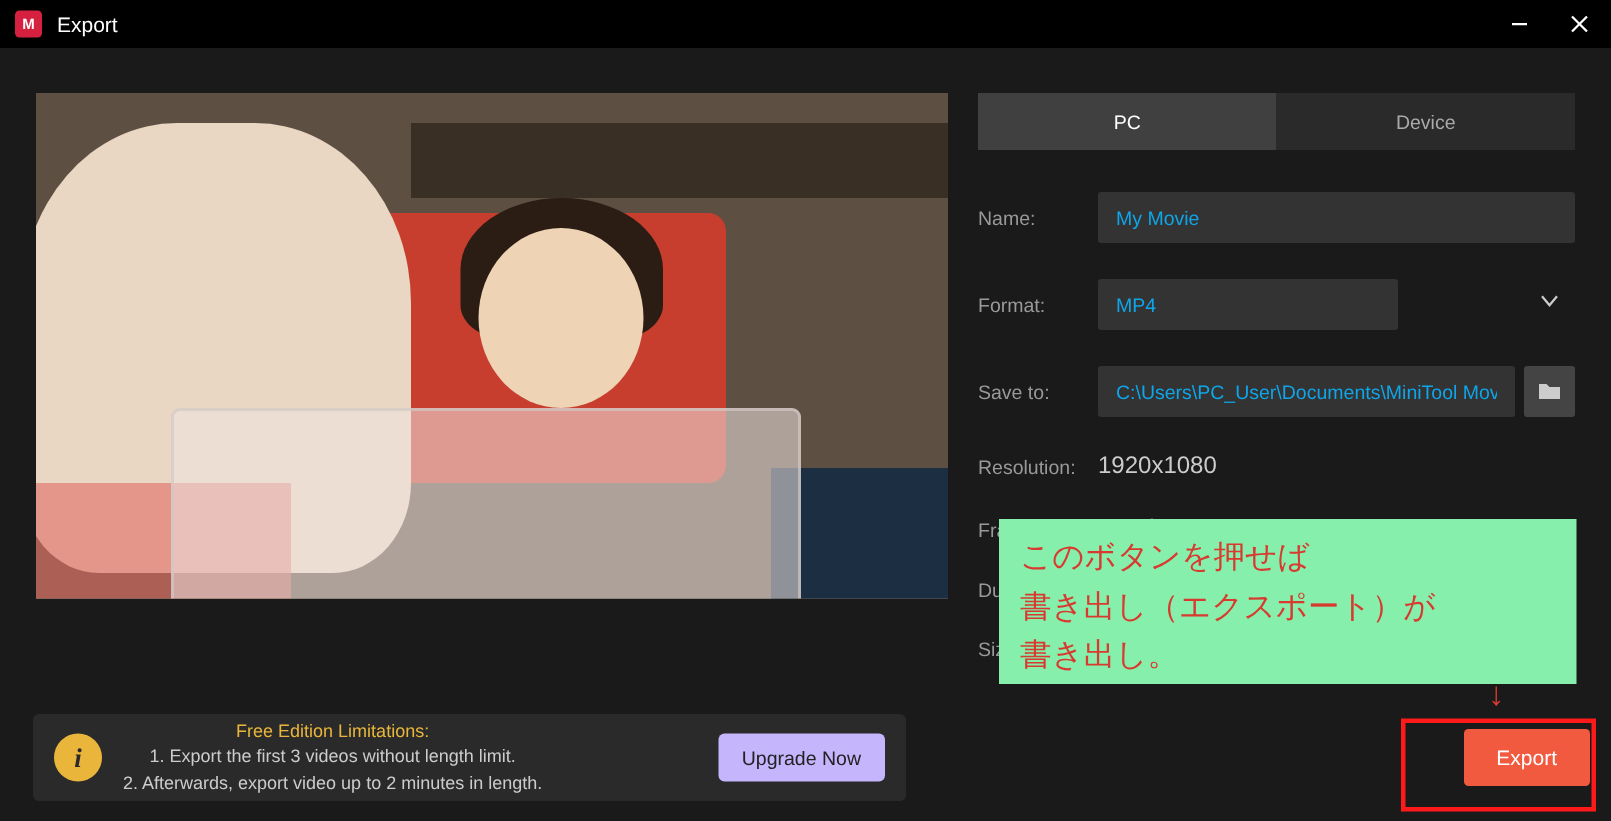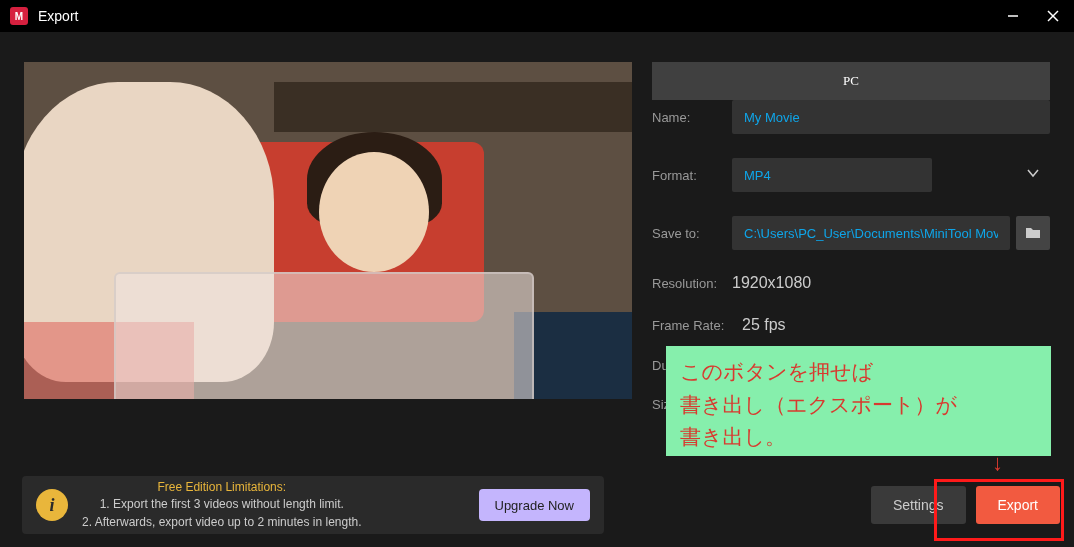--- a/index.html
+++ b/index.html
@@ -41,27 +41,27 @@
   .preview .couch { position:absolute; top:80px; left:200px; width:260px; height:180px; background:#c73e2f; border-radius:12px; }
   .preview .adult { position:absolute; top:20px; left:-10px; width:260px; height:300px; background:#e9d6c3; border-radius:40% 40% 20% 20%; }
   .preview .child-head { position:absolute; top:90px; left:295px; width:110px; height:120px; background:#efd3b5; border-radius:50%; }
   .preview .child-hair { position:absolute; top:70px; left:283px; width:135px; height:95px; background:#2b1d14; border-radius:60% 60% 30% 30%; }
   .preview .bin { position:absolute; top:210px; left:90px; width:420px; height:190px; background:rgba(240,230,225,0.55); border-radius:6px; border:2px solid rgba(210,200,195,0.7);}
   .preview .towel { position:absolute; top:260px; left:0; width:170px; height:120px; background:#e06a63; opacity:.6;}
   .preview .shelf { position:absolute; top:20px; left:250px; width:360px; height:50px; background:#3a2f24; }
   .preview .boxes { position:absolute; top:250px; left:490px; width:130px; height:130px; background:#1b2e42; }
 
   .panel { flex:1; padding: 0 24px 0 20px; }
-  .tabs { display:flex; height:38px;font-family:Liberation Serif, serif; }
+  .tabs { display:flex; height:38px; }
   .tab {
     flex:1; display:flex; align-items:center; justify-content:center;
     background:#2a2a2a; color:#aaa; font-size:13px; cursor:pointer;
   }
   .tab.active { background:#404040; color:#fff; }
-  .form { display:flex; flex-direction:column; gap:24px; }
+  .form { margin-top: 28px; display:flex; flex-direction:column; gap:24px; }
   .row { display:flex; align-items:center; }
   .row label { width:80px; color:#999; font-size:13px; }
   .row .value { color:#ccc; font-size:16px; }
   .input, .select {
     flex:1; height:34px; background:#333; border:none; color:#0ea5e9;
     padding:0 12px; font-size:13px; border-radius:2px;
   }
   .select-wrap { flex:1; position:relative; }
   .select-wrap .chev { position:absolute; right:10px; top:50%; transform:translateY(-50%); pointer-events:none; }
   .saveto-wrap { flex:1; display:flex; gap:6px; }
@@ -152,20 +152,21 @@
     <div class="child-hair"></div>
     <div class="child-head"></div>
     <div class="towel"></div>
     <div class="boxes"></div>
     <div class="bin"></div>
   </div>
 
   <div class="panel">
     <div class="tabs">
       <div class="tab active">PC</div>
+      <div class="tab">Device</div>
     </div>
 
     <div class="form">
       <div class="row">
         <label>Name:</label>
         <input class="input" value="My Movie" style="">
       </div>
       <div class="row">
         <label>Format:</label>
         <div class="select-wrap">
@@ -217,16 +218,15 @@
   <div class="limit-box">
     <div class="info-icon">i</div>
     <div class="limit-text">
       <div class="limit-title">Free Edition Limitations:</div>
       <div class="limit-lines">1. Export the first 3 videos without length limit.</div>
       <div class="limit-lines">2. Afterwards, export video up to 2 minutes in length.</div>
     </div>
     <button class="upgrade-btn">Upgrade Now</button>
   </div>
   <div class="footer-spacer"></div>
-  <button class="settings-btn">Settings</button>
   <button class="export-btn">Export</button>
 </div>
 <div class="export-highlight"></div>
 
 </body></html>

